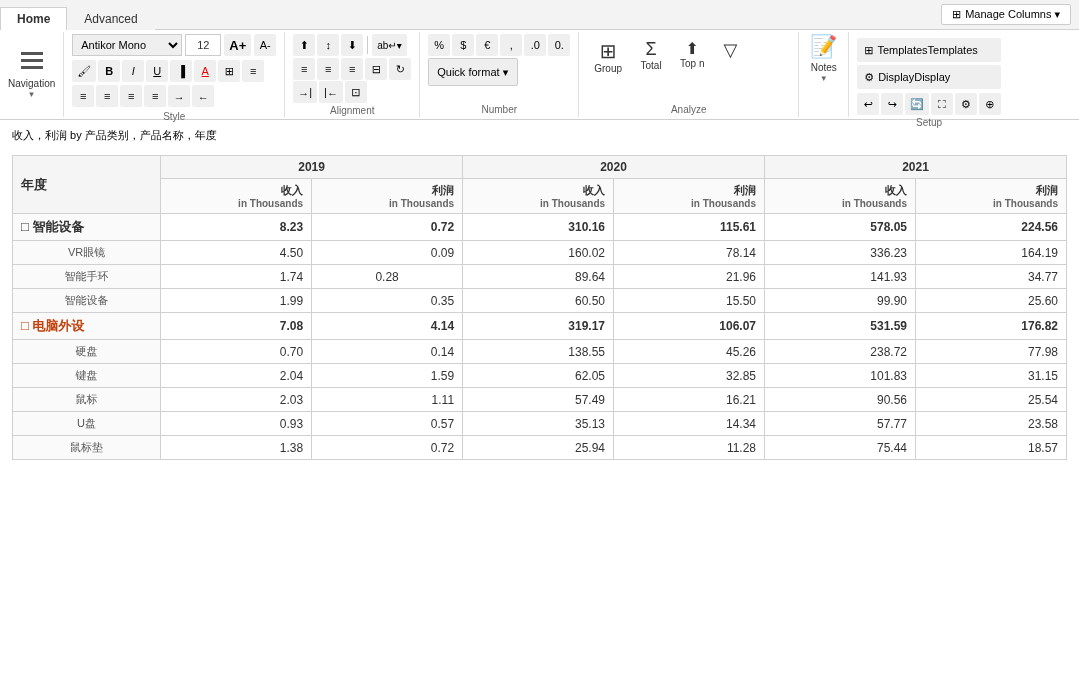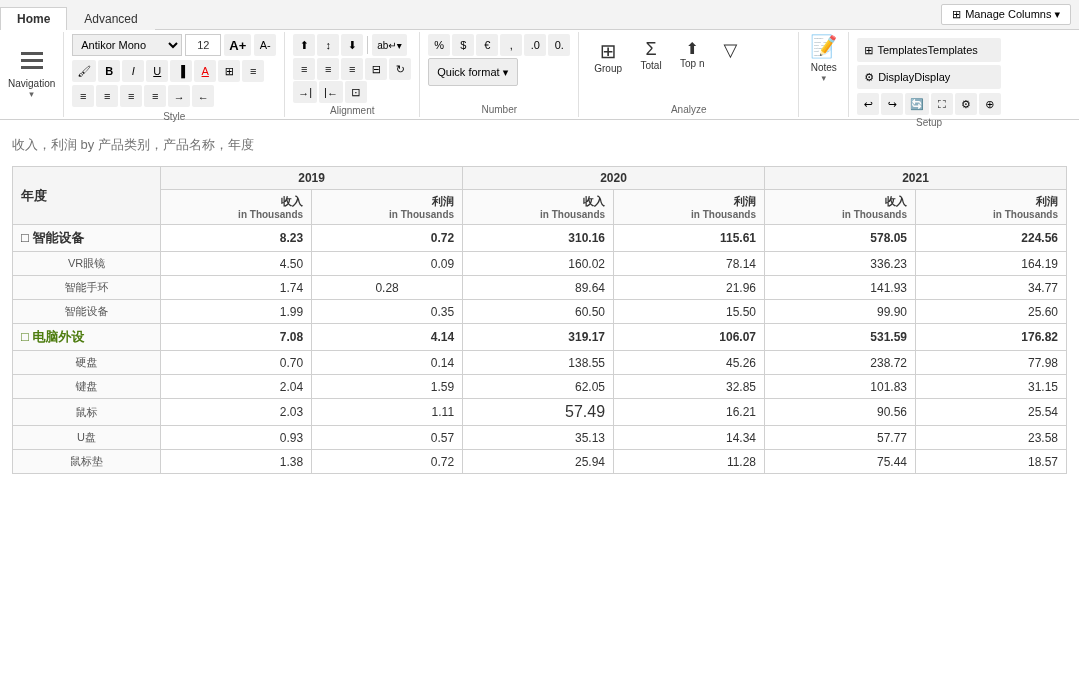--- a/index.html
+++ b/index.html
@@ -27,21 +27,21 @@
     .notes-group { display: flex; flex-direction: column; align-items: center; padding: 2px 8px; border-right: 1px solid #e0e0e0; min-width: 50px; }
 
     
     .setup-group { display: flex; flex-direction: column; padding: 2px 6px; }
 
     
     .sm-btn { padding: 1px 4px; cursor: pointer; border: 1px solid transparent; border-radius: 2px; font-size: 11px; display: inline-flex; align-items: center; justify-content: center; min-width: 22px; height: 22px; }
 
     
     .table-area { padding: 8px 12px; overflow: auto; height: calc(675px - 120px); }
-    .table-title { font-size: 13px; color: #737373; margin-bottom: 12px; margin-top: 8px; }
+    .table-title { font-size: 11px; color: #000000; margin-bottom: 12px; }
 
     table { border-collapse: collapse; font-size: 12px; width: 100%; }
     th, td { border: 1px solid #d0d0d0; padding: 4px 8px; }
 
     .year-header { background: #f5f5f5; font-weight: 600; text-align: center; }
 
     .cond-btn { display: flex; flex-direction: column; align-items: center; justify-content: flex-start; cursor: pointer; border: 1px solid transparent; border-radius: 2px; padding: 4px 6px; min-width: 58px; }
   </style>
 </head>
 <body>
@@ -263,21 +263,21 @@
         <tr>
           <td style="text-align: center; background: rgb(250, 250, 250); font-size: 11px; color: rgb(85, 85, 85);">智能设备</td>
           <td style="text-align: right; font-weight: normal; background: rgb(255, 255, 255); font-size: 12px;">1.99</td>
           <td style="text-align: right; font-weight: normal; background: rgb(255, 255, 255); font-size: 12px;">0.35</td>
           <td style="text-align: right; font-weight: normal; background: rgb(255, 255, 255); font-size: 12px;">60.50</td>
           <td style="text-align: right; font-weight: normal; background: rgb(255, 255, 255); font-size: 12px;">15.50</td>
           <td style="text-align: right; font-weight: normal; background: rgb(255, 255, 255); font-size: 12px;">99.90</td>
           <td style="text-align: right; font-weight: normal; background: rgb(255, 255, 255); font-size: 12px;">25.60</td>
         </tr>
         <tr>
-          <td style="text-align: left; background: rgb(250, 250, 250); font-weight: 700; font-size: 13px; color: #4d7c0f;">□ 电脑外设</td>
+          <td style="text-align: left; background: rgb(250, 250, 250); font-weight: 700; font-size: 13px; color: #c2410c;">□ 电脑外设</td>
           <td style="text-align: right; font-weight: 700; background: rgb(255, 255, 255); font-size: 12px;">7.08</td>
           <td style="text-align: right; font-weight: 700; background: rgb(255, 255, 255); font-size: 12px;">4.14</td>
           <td style="text-align: right; font-weight: 700; background: rgb(255, 255, 255); font-size: 12px;">319.17</td>
           <td style="text-align: right; font-weight: 700; background: rgb(255, 255, 255); font-size: 12px;">106.07</td>
           <td style="text-align: right; font-weight: 700; background: rgb(255, 255, 255); font-size: 12px;">531.59</td>
           <td style="text-align: right; font-weight: 700; background: rgb(255, 255, 255); font-size: 12px;">176.82</td>
         </tr>
         <tr>
           <td style="text-align: center; background: rgb(250, 250, 250); font-size: 11px; color: rgb(85, 85, 85);">硬盘</td>
           <td style="text-align: right; font-weight: normal; background: rgb(255, 255, 255); font-size: 12px;">0.70</td>
@@ -293,21 +293,21 @@
           <td style="text-align: right; font-weight: normal; background: rgb(255, 255, 255); font-size: 12px;">1.59</td>
           <td style="text-align: right; font-weight: normal; background: rgb(255, 255, 255); font-size: 12px;">62.05</td>
           <td style="text-align: right; font-weight: normal; background: rgb(255, 255, 255); font-size: 12px;">32.85</td>
           <td style="text-align: right; font-weight: normal; background: rgb(255, 255, 255); font-size: 12px;">101.83</td>
           <td style="text-align: right; font-weight: normal; background: rgb(255, 255, 255); font-size: 12px;">31.15</td>
         </tr>
         <tr>
           <td style="text-align: center; background: rgb(250, 250, 250); font-size: 11px; color: rgb(85, 85, 85);">鼠标</td>
           <td style="text-align: right; font-weight: normal; background: rgb(255, 255, 255); font-size: 12px;">2.03</td>
           <td style="text-align: right; font-weight: normal; background: rgb(255, 255, 255); font-size: 12px;">1.11</td>
-          <td style="text-align: right; font-weight: normal; background: rgb(255, 255, 255); font-size: 16px;">57.49</td>
+          <td style="text-align: right; font-weight: normal; background: rgb(255, 255, 255); font-size: 12px;">57.49</td>
           <td style="text-align: right; font-weight: normal; background: rgb(255, 255, 255); font-size: 12px;">16.21</td>
           <td style="text-align: right; font-weight: normal; background: rgb(255, 255, 255); font-size: 12px;">90.56</td>
           <td style="text-align: right; font-weight: normal; background: rgb(255, 255, 255); font-size: 12px;">25.54</td>
         </tr>
         <tr>
           <td style="text-align: center; background: rgb(250, 250, 250); font-size: 11px; color: rgb(85, 85, 85);">U盘</td>
           <td style="text-align: right; font-weight: normal; background: rgb(255, 255, 255); font-size: 12px;">0.93</td>
           <td style="text-align: right; font-weight: normal; background: rgb(255, 255, 255); font-size: 12px;">0.57</td>
           <td style="text-align: right; font-weight: normal; background: rgb(255, 255, 255); font-size: 12px;">35.13</td>
           <td style="text-align: right; font-weight: normal; background: rgb(255, 255, 255); font-size: 12px;">14.34</td>

